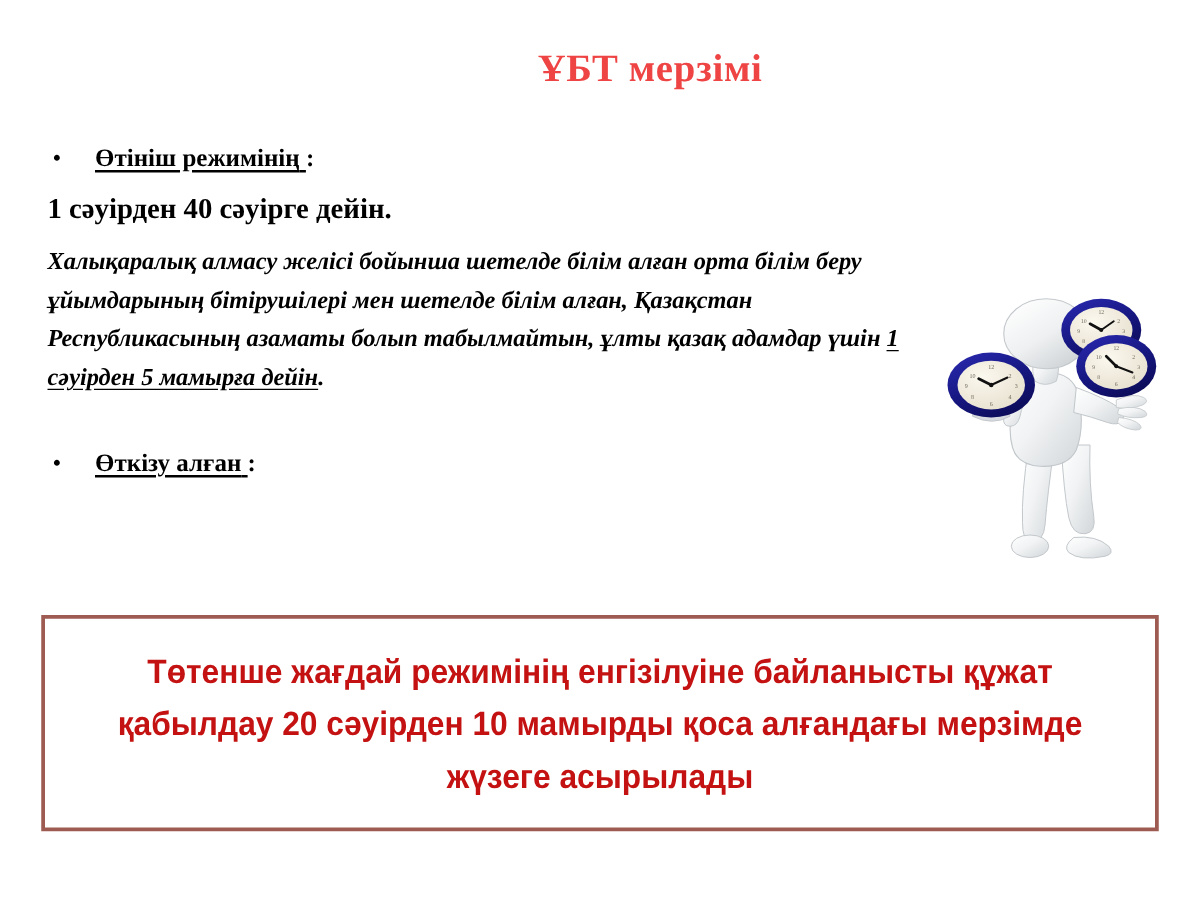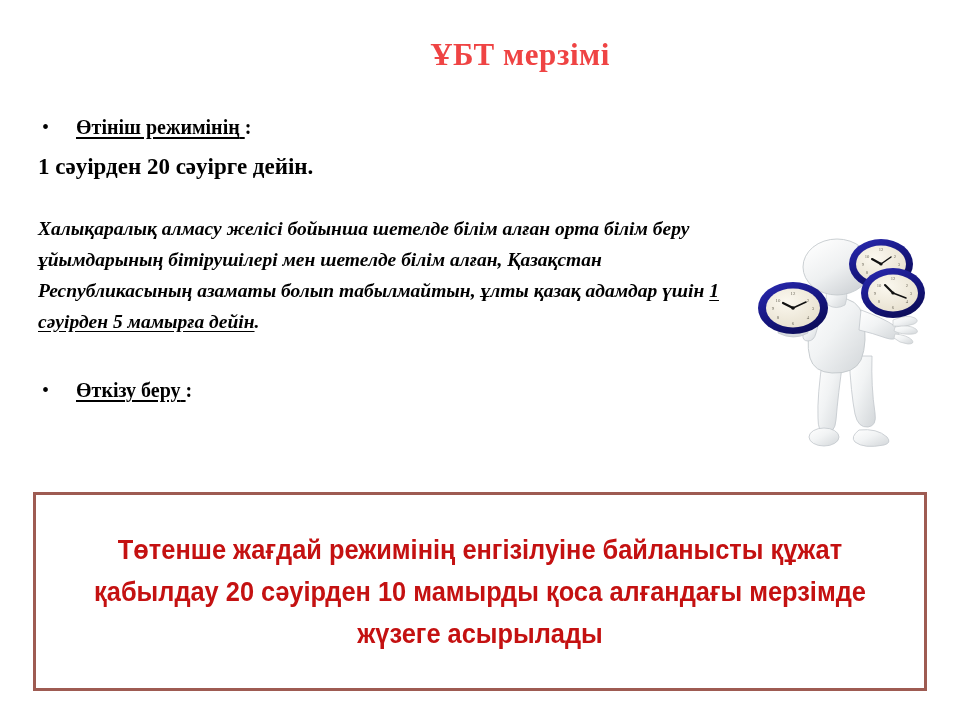--- a/index.html
+++ b/index.html
@@ -78,21 +78,21 @@
     margin-top: 8px;
     white-space: nowrap;
   }
 
   #note-paragraph {
     font-family: "Liberation Serif", "DejaVu Serif", serif;
     font-weight: bold;
     font-style: italic;
     font-size: 19.5px;
     line-height: 31px;
-    margin-top: 29px;
+    margin-top: 10px;
     width: 700px;
   }
   #note-paragraph .u {
     text-decoration: underline;
     text-underline-offset: 3px;
   }
 
   #second-block {
     margin-top: 38px;
   }
@@ -110,21 +110,21 @@
     width: 215px;
     height: 215px;
   }
 
   
   #notice-box {
     position: absolute;
     left: 33px;
     top: 492px;
     width: 894px;
-    height: 199px;
+    height: 173px;
     box-sizing: border-box;
     border: 3px solid #9E5B52;
     background: #ffffff;
     display: flex;
     align-items: center;
     justify-content: center;
   }
   #notice-text {
     font-family: "Liberation Sans Narrow", "Liberation Sans", "DejaVu Sans", sans-serif;
     font-weight: bold;
@@ -148,29 +148,29 @@
 <div id="slide-title">ҰБТ мерзімі</div>
 
 <div id="content-column">
 
   <div>
     <div class="bullet-row">
       <span class="bullet-dot">•</span>
       <span class="bullet-heading"><span class="u">Өтініш режимінің</span><span class="u">&nbsp;</span><span class="colon">:</span></span>
     </div>
 
-    <div class="date-line">1 сәуірден 20 сәуірге дейін.</div>
+    <div class="date-line">1 сәуірден 40 сәуірге дейін.</div>
 
     <div id="note-paragraph"><span>Халықаралық алмасу желісі бойынша шетелде білім алған орта білім беру ұйымдарының бітірушілері мен шетелде білім алған, Қазақстан Республикасының азаматы болып табылмайтын, ұлты қазақ адамдар үшін </span><span class="u">1 сәуірден 5 мамырға дейін</span><span>.</span></div>
   </div>
 
   <div id="second-block">
     <div class="bullet-row">
       <span class="bullet-dot">•</span>
-      <span class="bullet-heading"><span class="u">Өткізу беру</span><span class="u">&nbsp;</span><span class="colon">:</span></span>
+      <span class="bullet-heading"><span class="u">Өткізу алған</span><span class="u">&nbsp;</span><span class="colon">:</span></span>
     </div>
 
   </div>
 
 </div>
 
 <div id="clock-figure">
   <svg viewBox="0 0 215 215" xmlns="http://www.w3.org/2000/svg" aria-hidden="true">
     <defs>
       <linearGradient id="bodyGrad" x1="0" y1="0" x2="1" y2="1">

